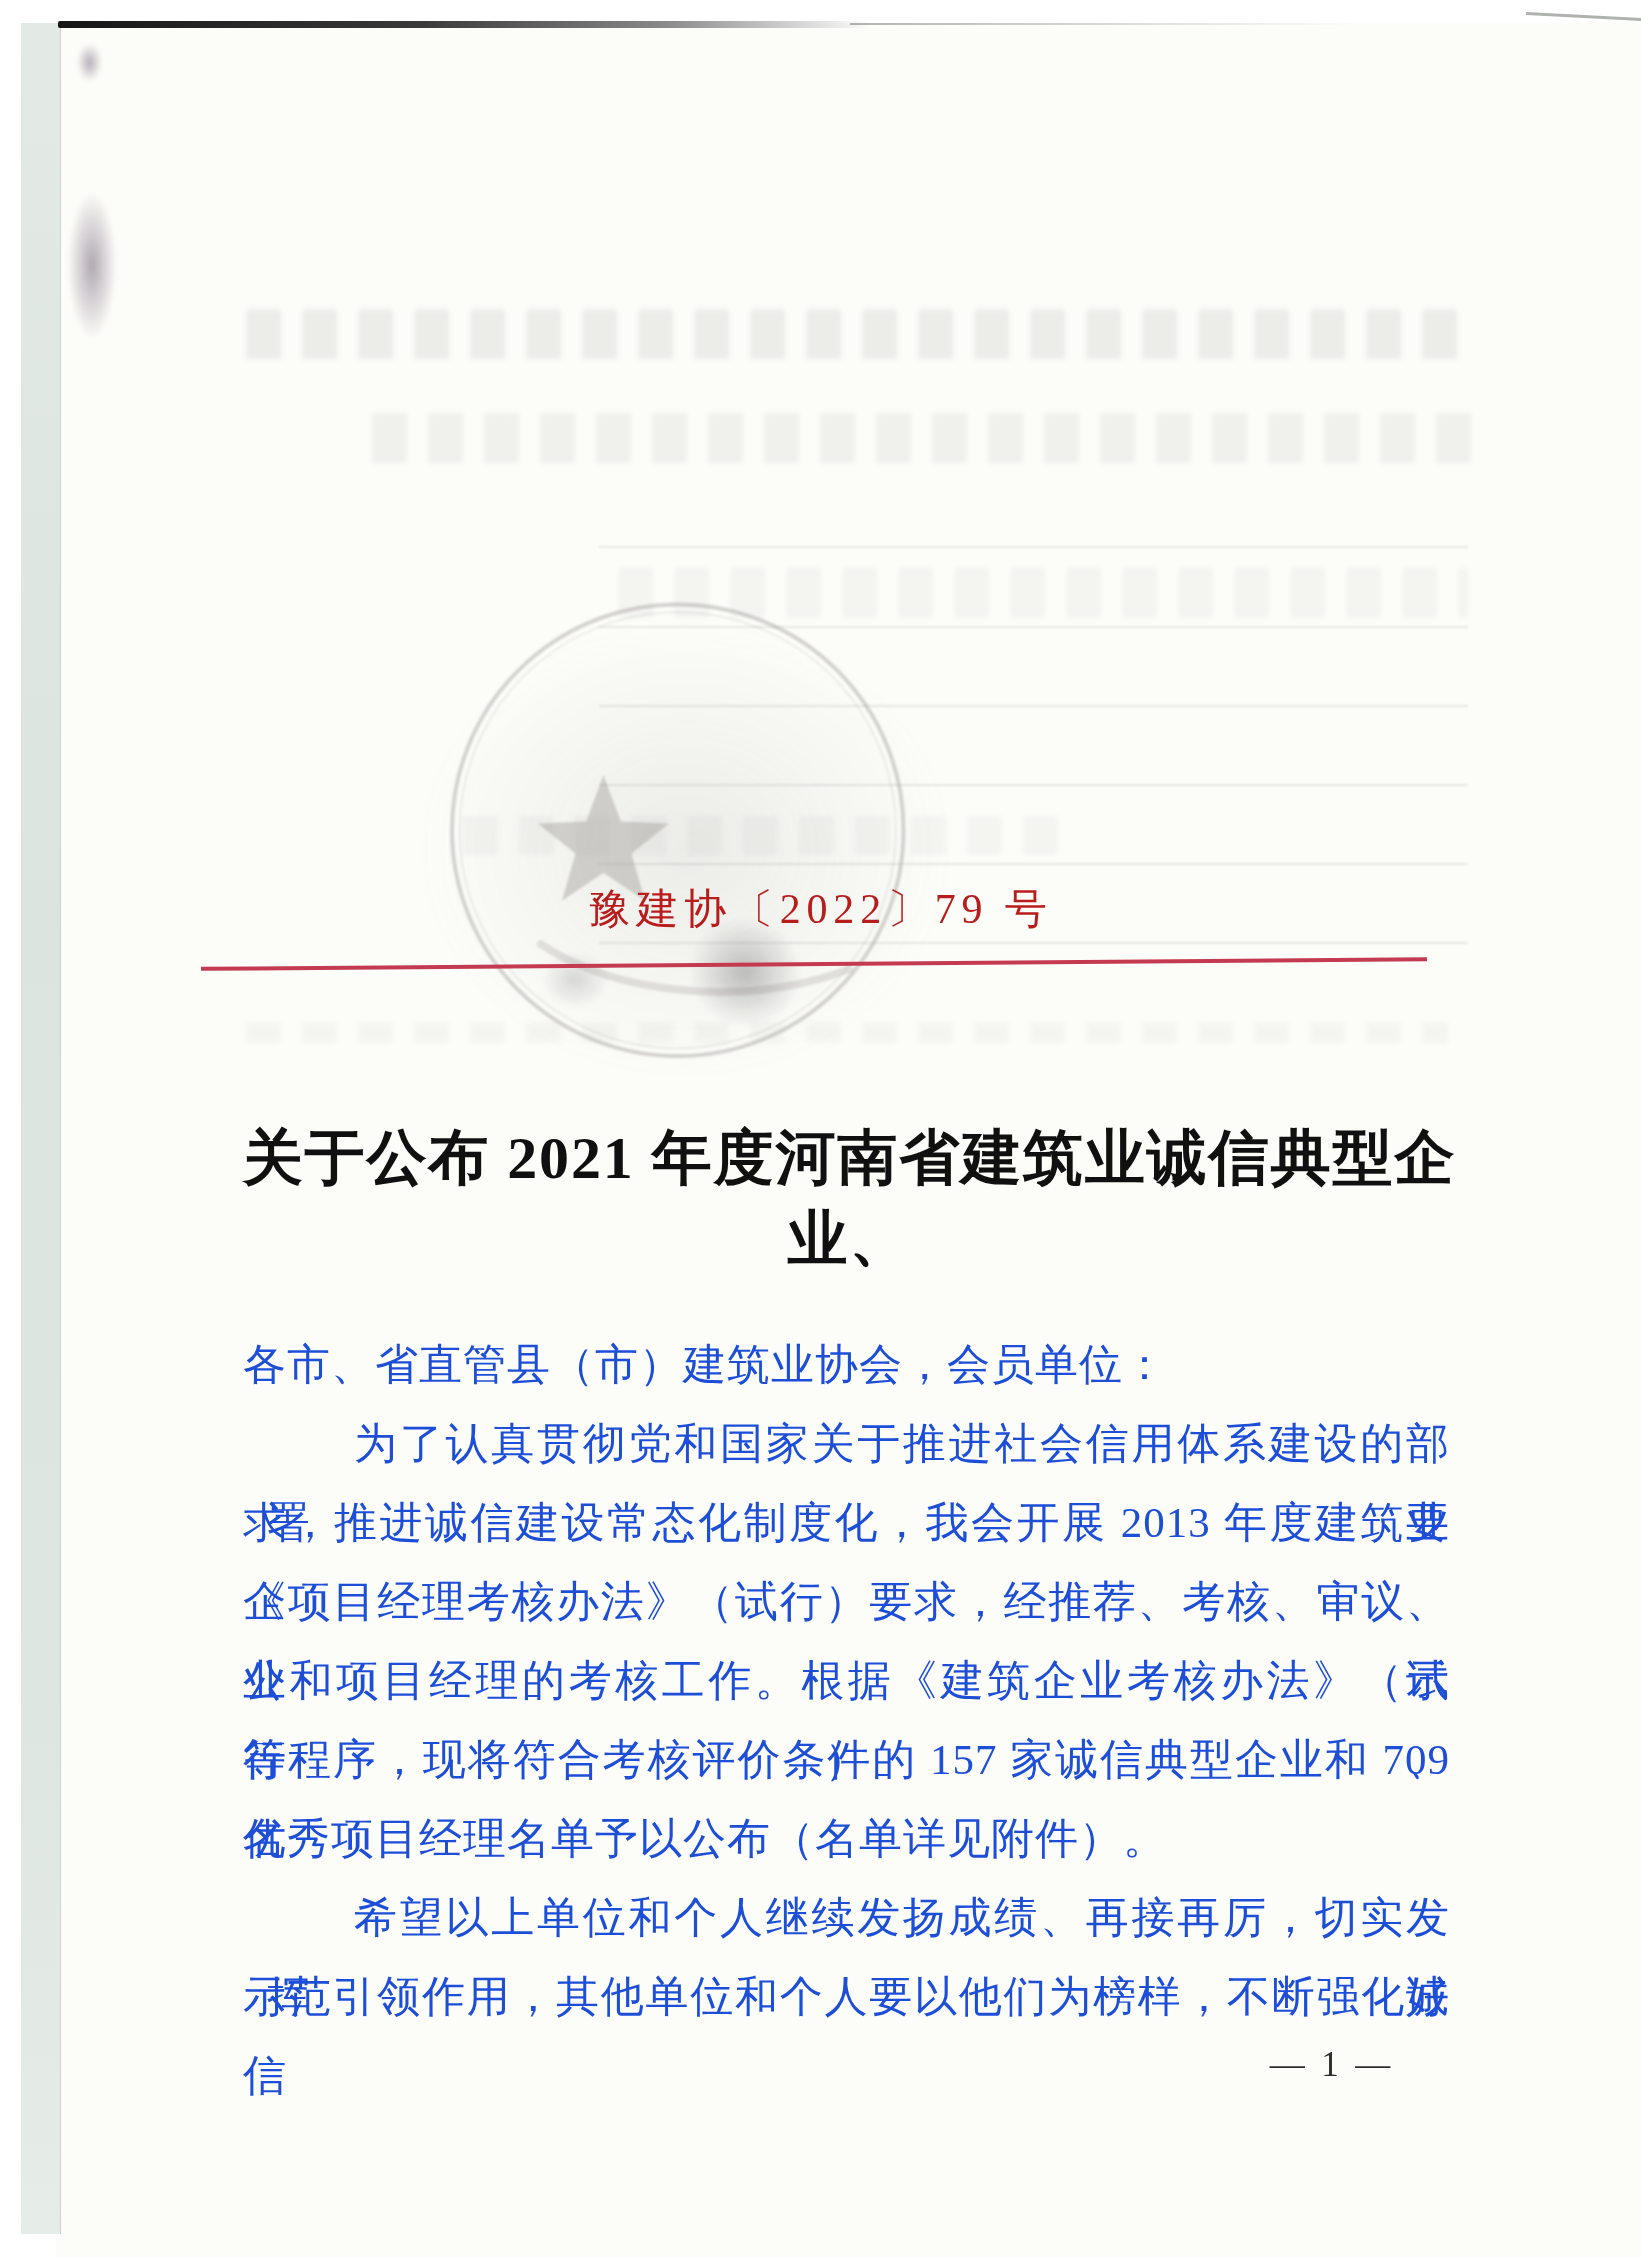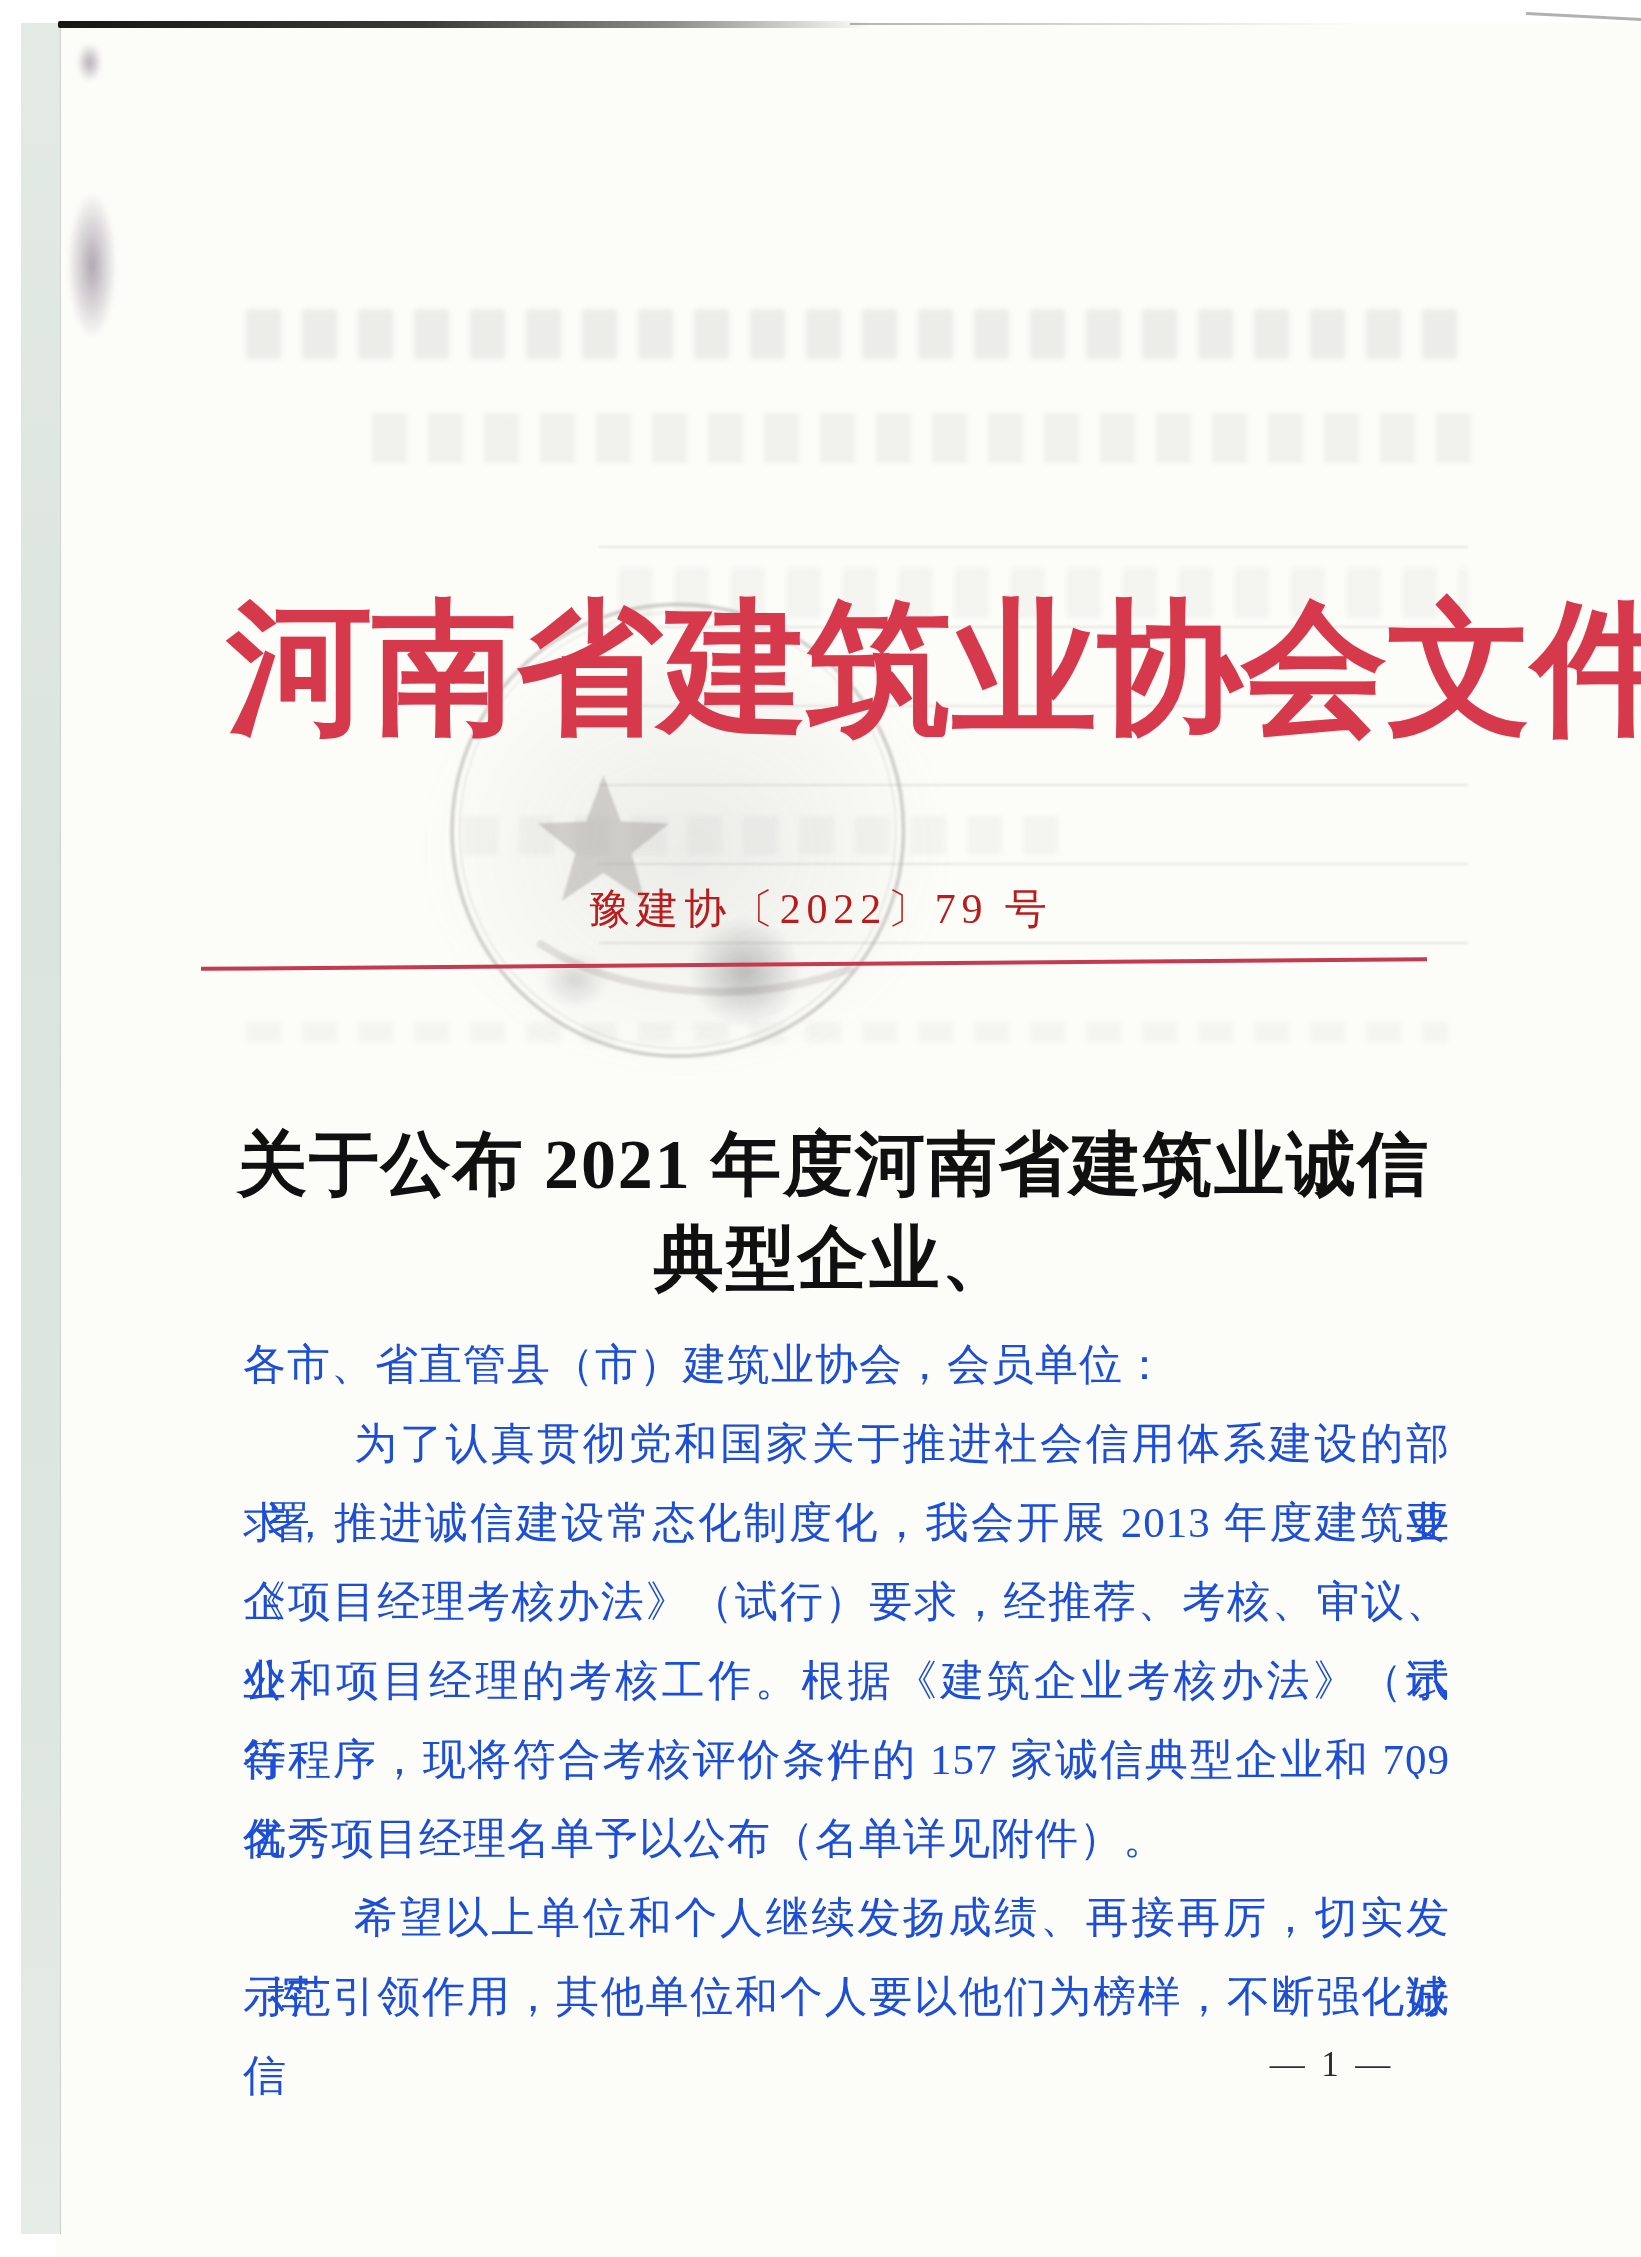--- a/index.html
+++ b/index.html
@@ -78,22 +78,22 @@
     position:absolute; left:0; top:881px; width:1641px;
     font-size:42px; color:#b91c1c; text-align:center; letter-spacing:5.8px;
   }
   
   .red-line {
     position:absolute; left:201px; top:962px; width:1226px; height:3.9px;
     background:#c43a50; transform:rotate(-0.45deg);
   }
   
   .notice-title {
-    position:absolute; left:225px; width:1217px; text-align:center;
-    font-weight:bold; color:#101010; font-size:70px; letter-spacing:1.9px;
+    position:absolute; left:241px; width:1217px; text-align:center;
+    font-weight:bold; color:#101010; font-size:60px; letter-spacing:1.9px;
   }
   .notice-title.l1 { top:1118px; }
   .notice-title.l2 { top:1224px; }
   
   .body-block { position:absolute; left:243px; top:1325px; width:1207px; }
   .body-line {
     height:79px; font-size:43px; line-height:79px; color:#1d4ed8;
     letter-spacing:1px; white-space:nowrap; overflow:visible;
   }
   .body-line.fill { white-space:normal; text-align:justify; text-align-last:justify; }
@@ -134,21 +134,20 @@
   <svg class="seal" width="521" height="502" viewBox="0 0 540 520">
     <circle cx="262" cy="252" r="234" fill="none" stroke="rgba(148,145,142,0.38)" stroke-width="4"></circle>
     <circle cx="262" cy="252" r="226" fill="none" stroke="rgba(148,145,142,0.15)" stroke-width="2"></circle>
     <polygon points="185,195 203,243 253,245 214,276 228,325 185,296 142,325 156,276 117,245 167,243" fill="rgba(158,154,150,0.42)"></polygon>
     <path d="M120,370 q60,40 150,48 q90,8 170,-22" fill="none" stroke="rgba(150,148,144,0.25)" stroke-width="8" stroke-linecap="round"></path>
   </svg>
 
   <div class="smudge s3"></div>
   <div class="smudge s4"></div>
 
-  <div class="org-title">河南省建筑业协会文件</div>
 
   <div class="doc-number">豫建协〔2022〕79 号</div>
 
   <div class="red-line"></div>
 
   <div class="notice-title l1">关于公布 2021 年度河南省建筑业诚信典型企业、</div>
 
   <div class="body-block">
 
   <div class="body-line">各市、省直管县（市）建筑业协会，会员单位：</div>

